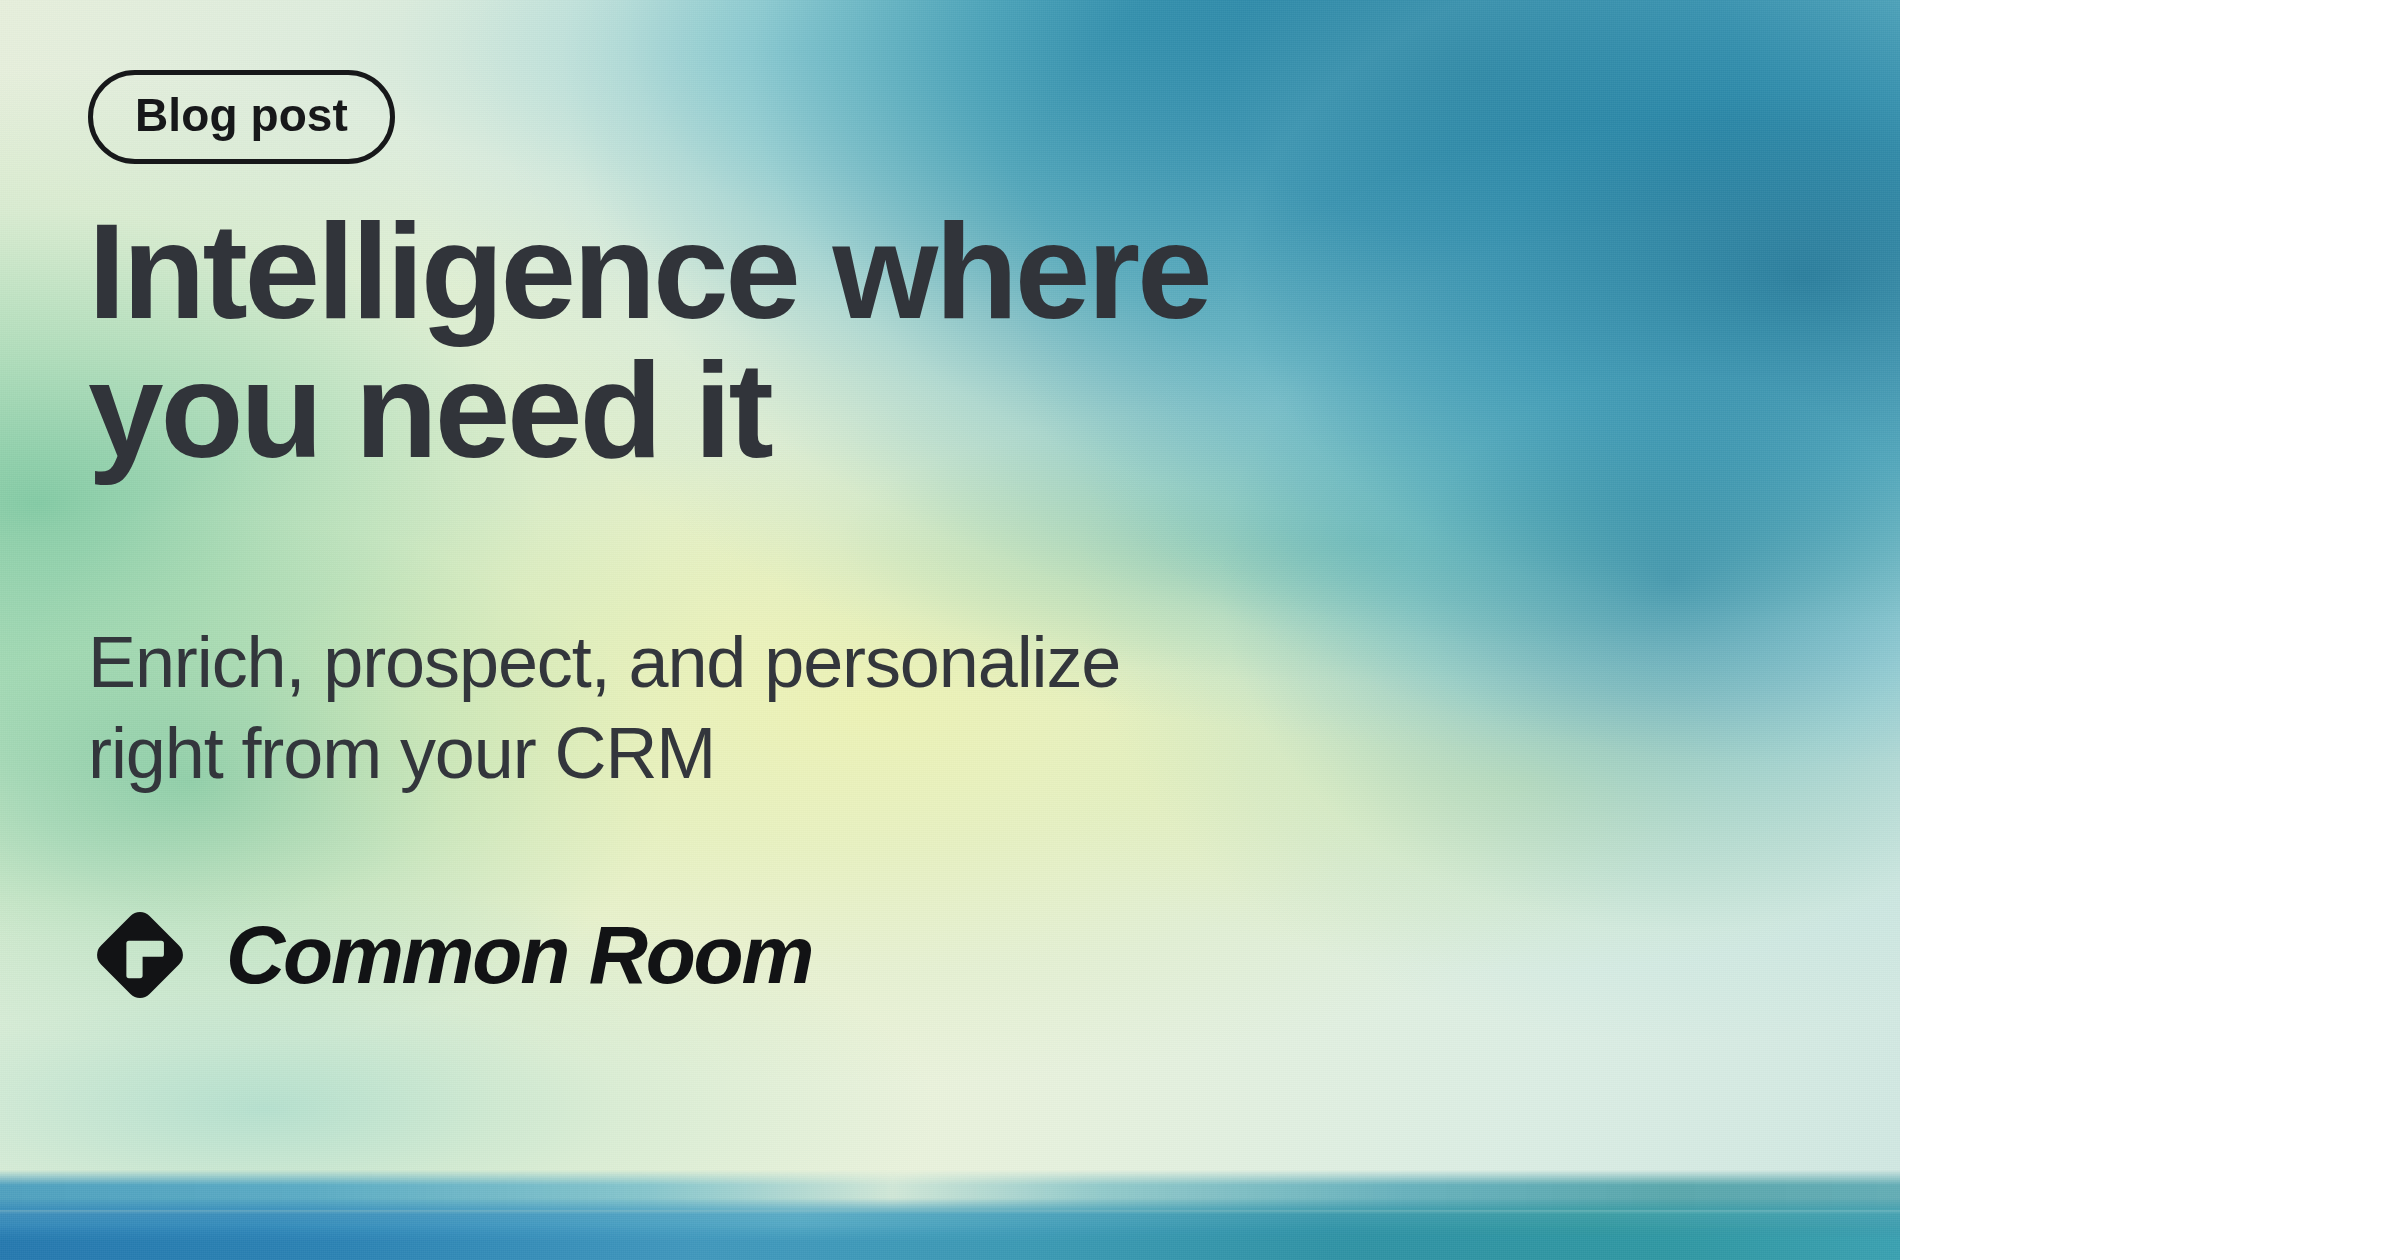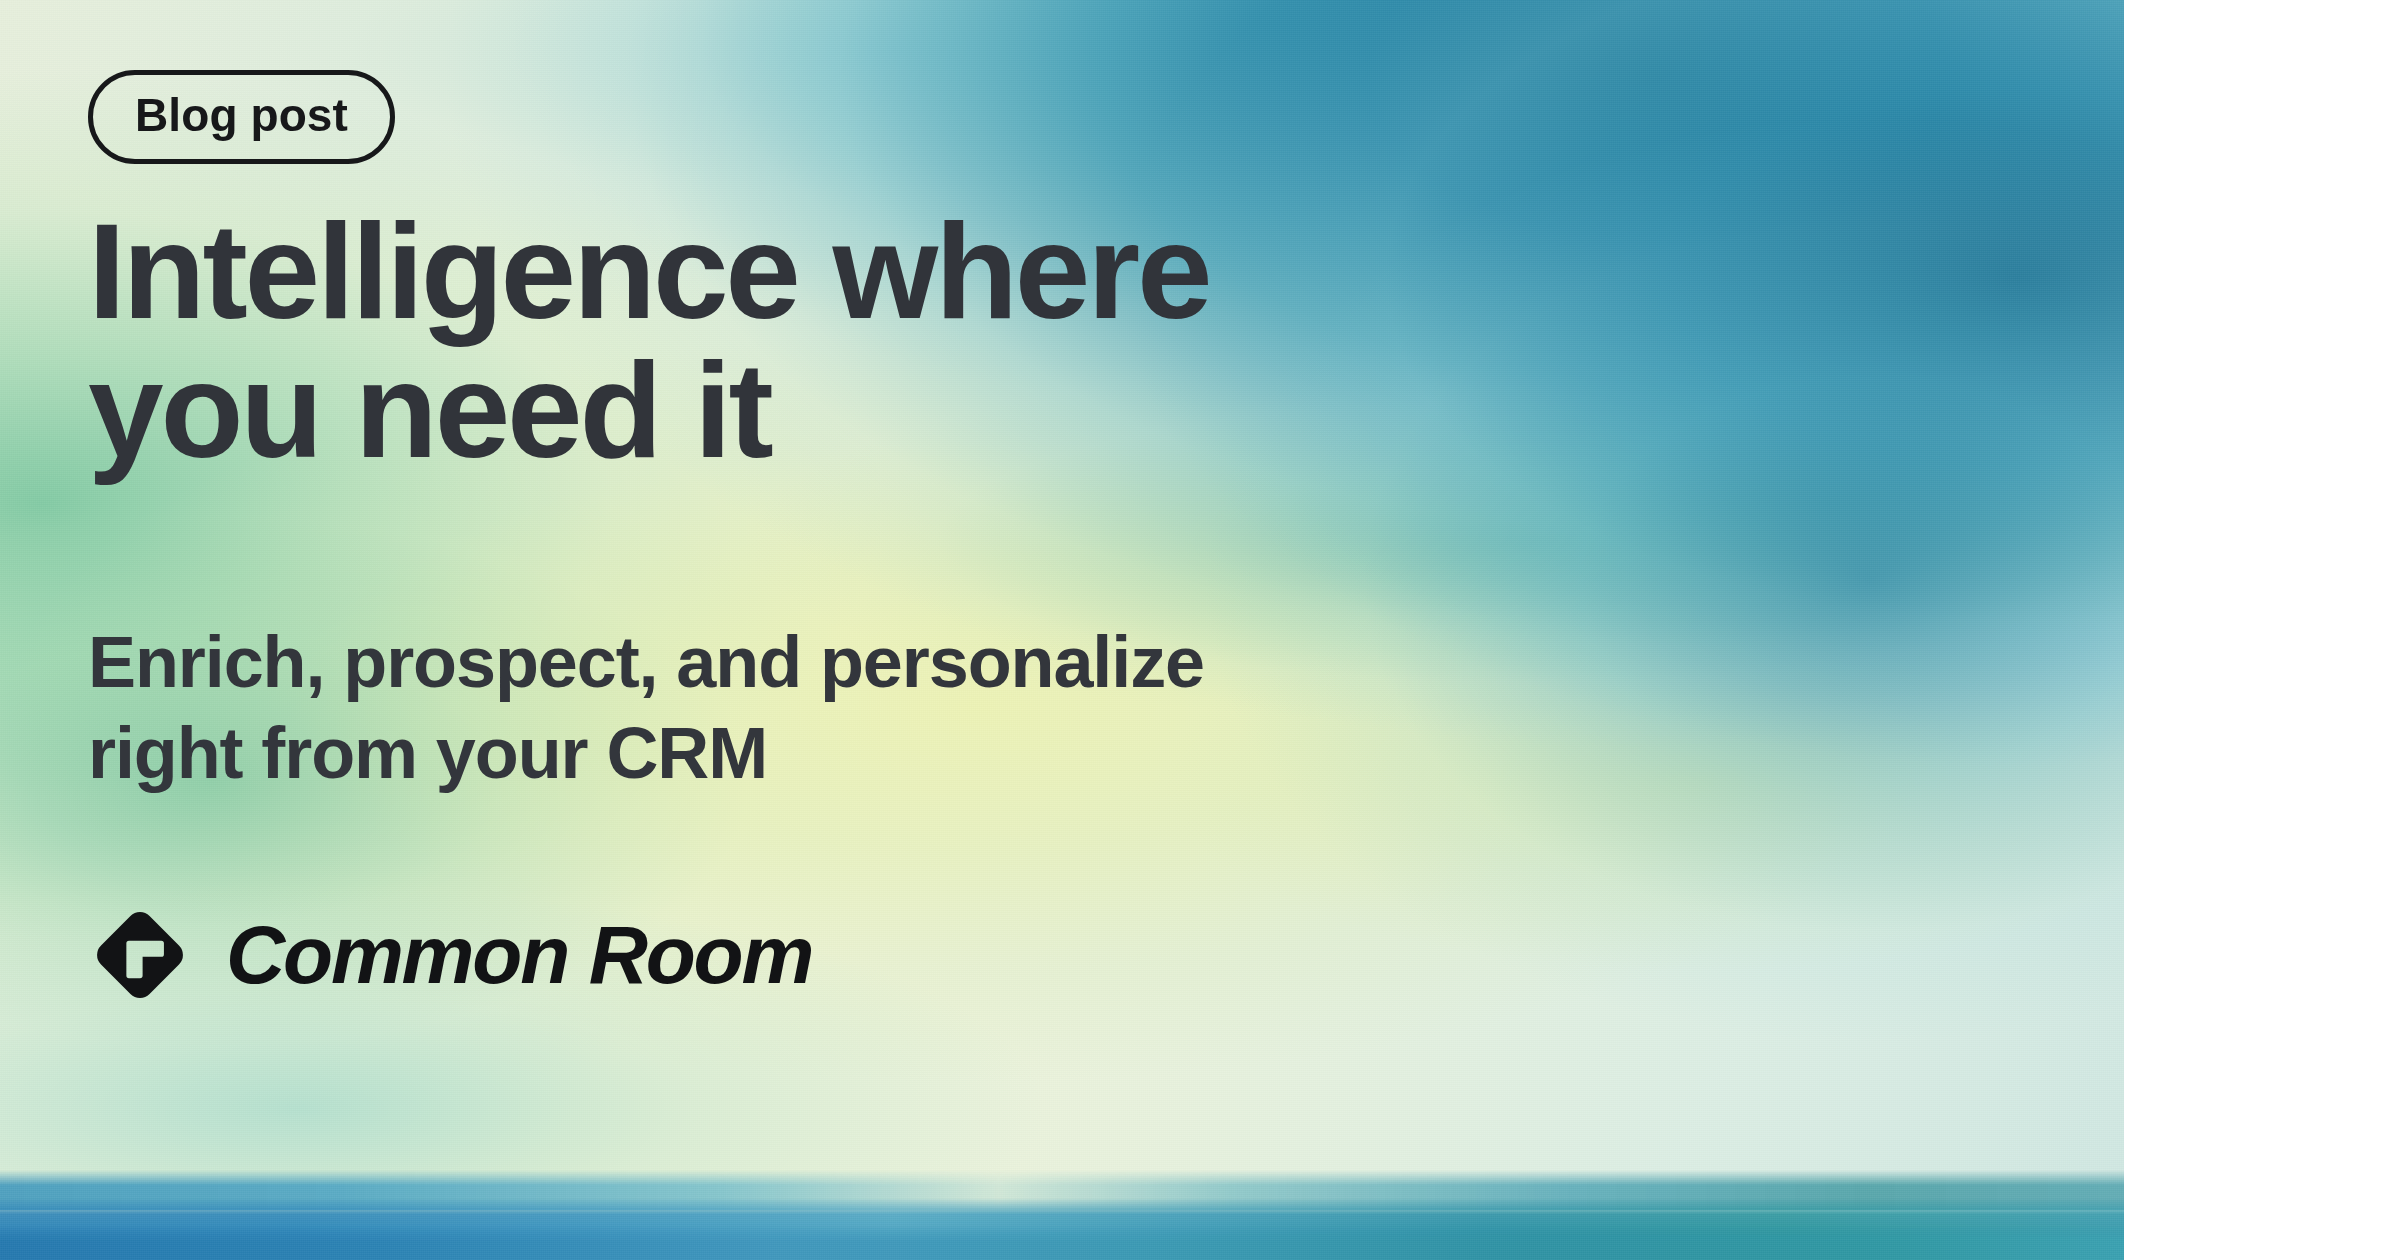--- a/index.html
+++ b/index.html
@@ -4,26 +4,25 @@
 <title>Common Room blog post card</title>
 <style>
   html, body {
     margin: 0;
     padding: 0;
     background: #ffffff;
   }
 
   .card {
     position: relative;
-    width: 2100px;
+    width: 1900px;
     height: 1260px;
     overflow: hidden;
     font-family: "Liberation Sans", sans-serif;
     background-color: #fef9c3;
-    padding-left: 24px;
   }
 
   
   .wash {
     position: absolute;
     inset: 0;
     pointer-events: none;
   }
 
   
@@ -258,21 +257,21 @@
     font-weight: 700;
     letter-spacing: -3.2px;
     color: #31343a;
     max-width: 1560px;
   }
 
   .subhead {
     margin: 138px 0 0;
     font-size: 72px;
     line-height: 1.26;
-    font-weight: 700;
+    font-weight: 400;
     letter-spacing: -1.1px;
     color: #33363c;
     max-width: 1420px;
   }
 
   .brand {
     display: flex;
     align-items: center;
     gap: 34px;
     margin-top: 104px;

